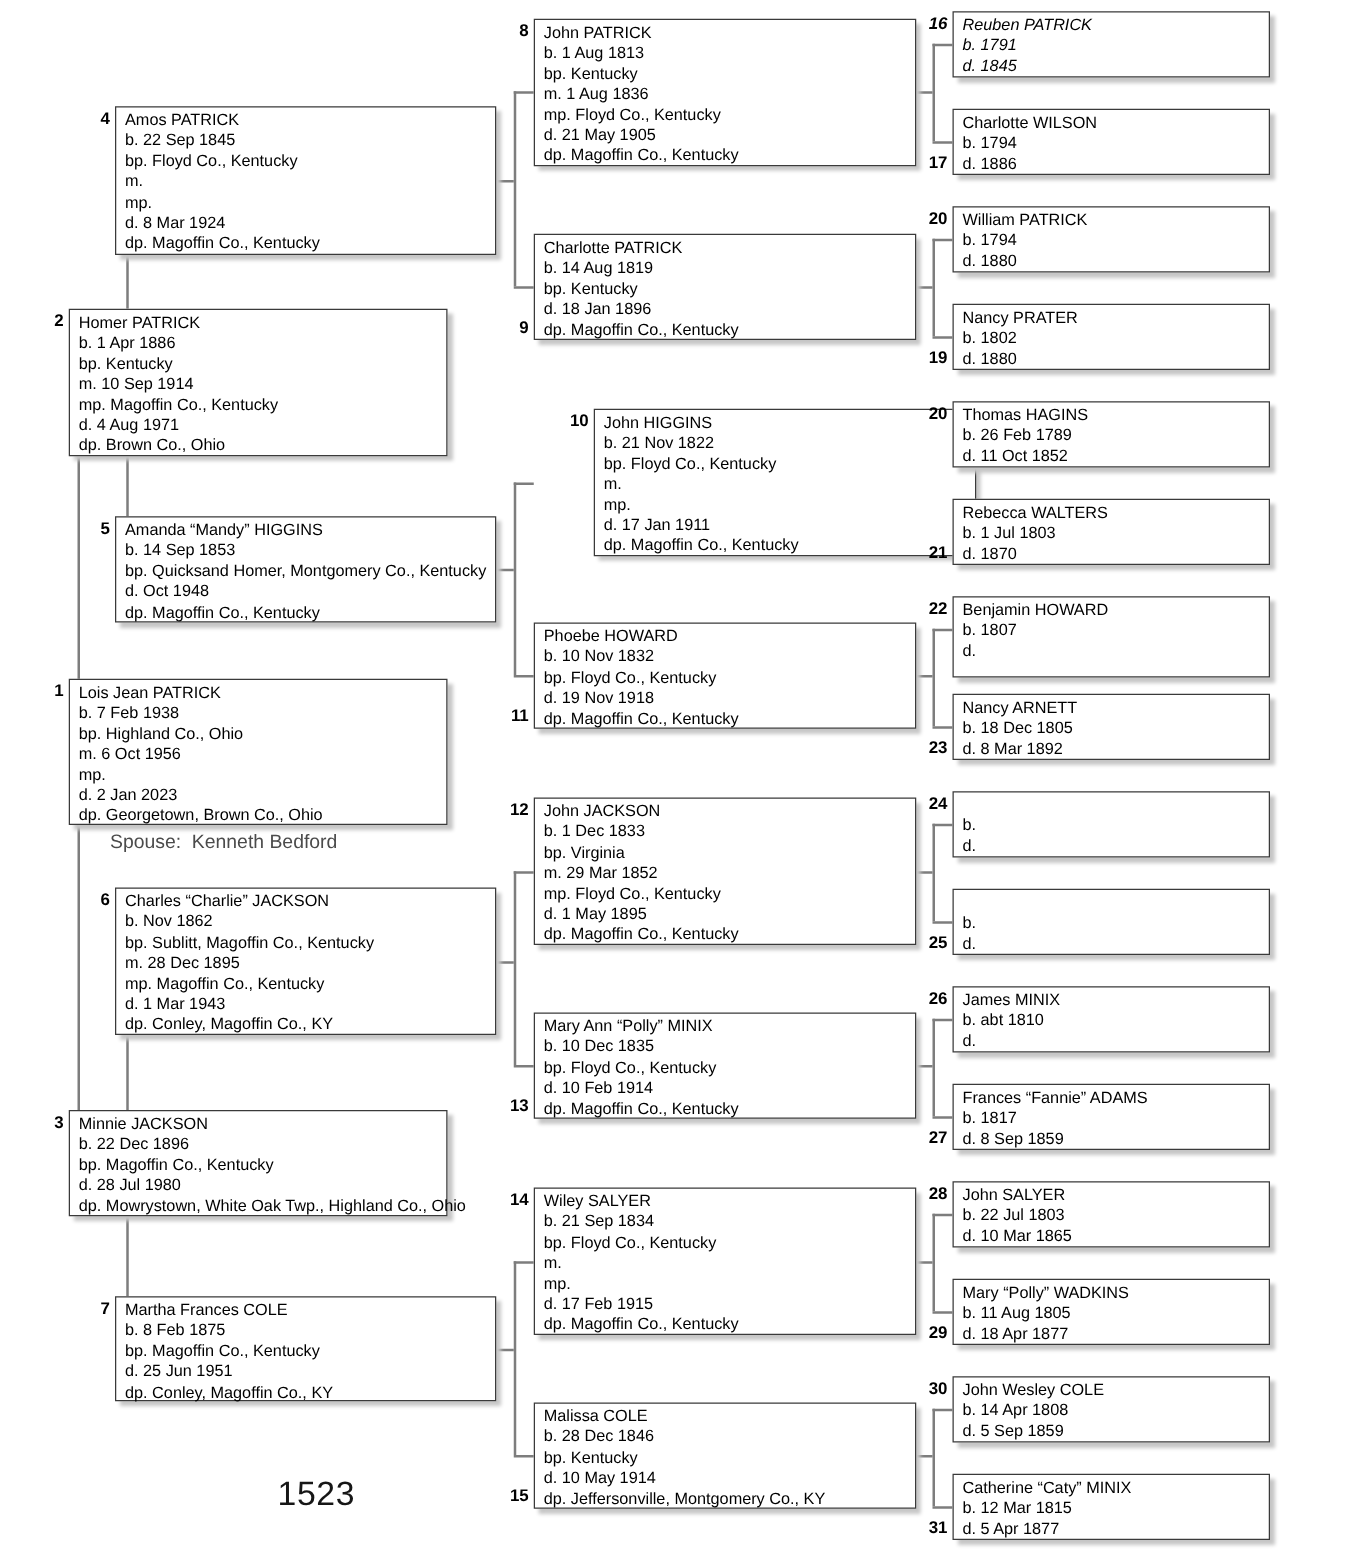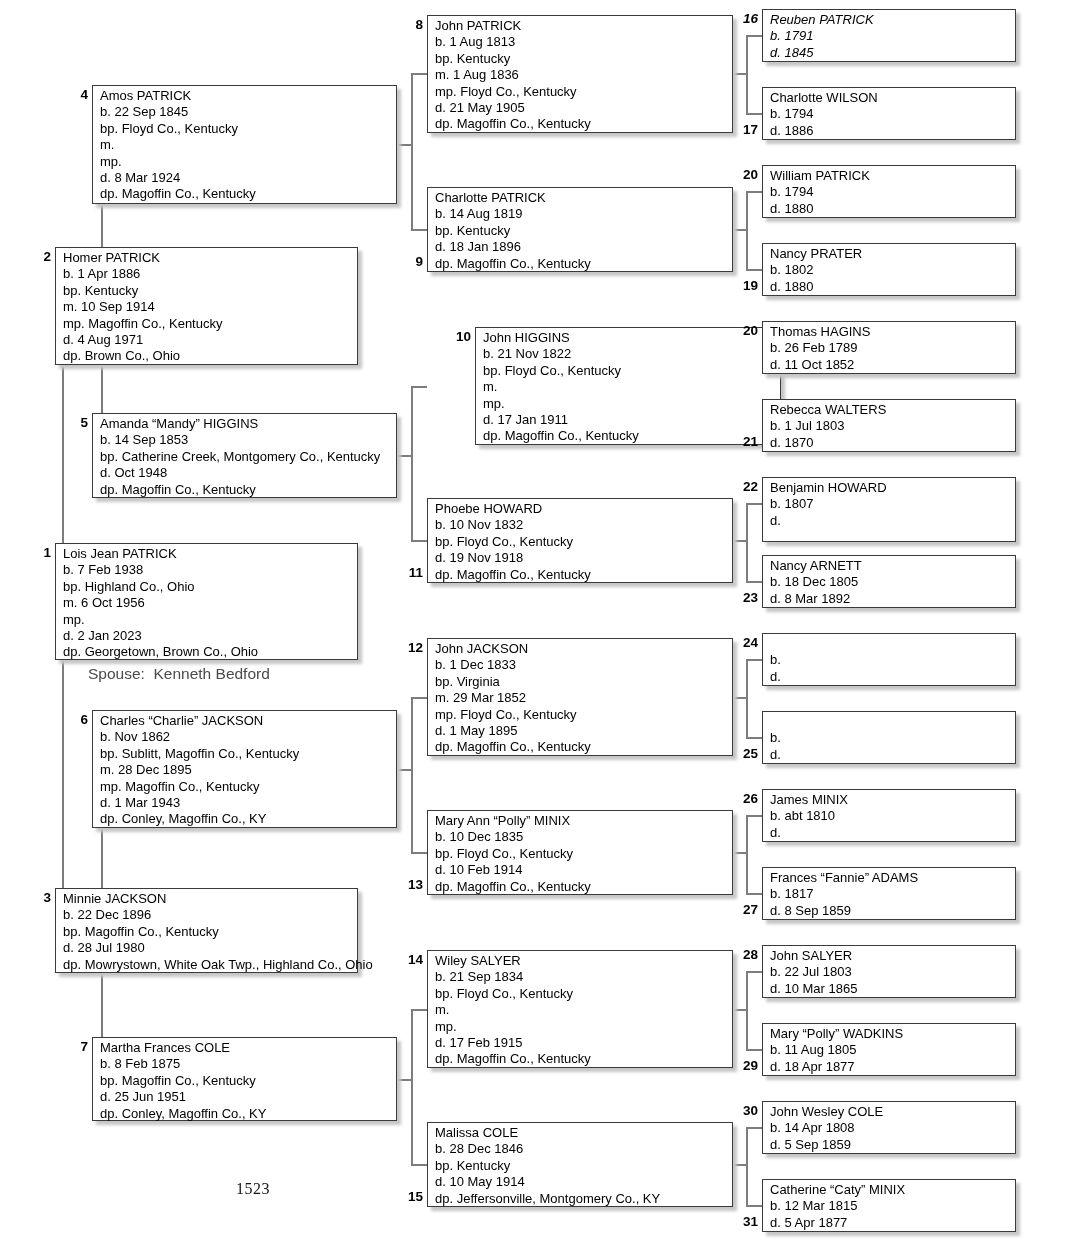--- a/index.html
+++ b/index.html
@@ -18,22 +18,22 @@
     font-weight:bold;font-size:13.5px;color:#000;
   }
   .pnum.top{top:1px}
   .pnum.bot{bottom:1px}
   .cline{position:absolute;background:#7d7d7d;z-index:1;}
   .spouse-note{
     position:absolute;left:88px;top:665px;font-size:15.5px;color:#4b4b4b;
     white-space:pre;z-index:3;
   }
   .page-number{
-    position:absolute;left:236px;top:1180px;font-size:16px;color:#161616;
-    letter-spacing:.5px;z-index:3;font-family:Liberation Serif, serif;
+    position:absolute;left:222px;top:1180px;font-size:27px;color:#161616;
+    letter-spacing:.5px;z-index:3;
   }
 </style>
 </head>
 <body>
 
 <div class="canvas">
   <div id="connectors">
       <div class="cline" style="left: 101px; top: 204px; width: 1.5px; height: 43px; background: rgb(125, 125, 125);"></div>
       <div class="cline" style="left: 101px; top: 365px; width: 1.5px; height: 48px; background: rgb(125, 125, 125);"></div>
       <div class="cline" style="left: 62px; top: 365px; width: 1.5px; height: 523px; background: rgb(125, 125, 125);"></div>
@@ -124,21 +124,21 @@
         <div class="bline">bp. Floyd Co., Kentucky</div>
         <div class="bline">m.</div>
         <div class="bline">mp.</div>
         <div class="bline">d. 8 Mar 1924</div>
         <div class="bline">dp. Magoffin Co., Kentucky</div>
       </div>
       <div class="pbox" style="left: 92px; top: 413px; width: 305px; height: 85px;">
         <span class="pnum top">5</span>
         <div class="bline">Amanda “Mandy” HIGGINS</div>
         <div class="bline">b. 14 Sep 1853</div>
-        <div class="bline">bp. Catherine Creek, Montgomery Co., Kentucky</div>
+        <div class="bline">bp. Quicksand Homer, Montgomery Co., Kentucky</div>
         <div class="bline">d. Oct 1948</div>
         <div class="bline">dp. Magoffin Co., Kentucky</div>
       </div>
       <div class="pbox" style="left: 92px; top: 710px; width: 305px; height: 118px;">
         <span class="pnum top">6</span>
         <div class="bline">Charles “Charlie” JACKSON</div>
         <div class="bline">b. Nov 1862</div>
         <div class="bline">bp. Sublitt, Magoffin Co., Kentucky</div>
         <div class="bline">m. 28 Dec 1895</div>
         <div class="bline">mp. Magoffin Co., Kentucky</div>

